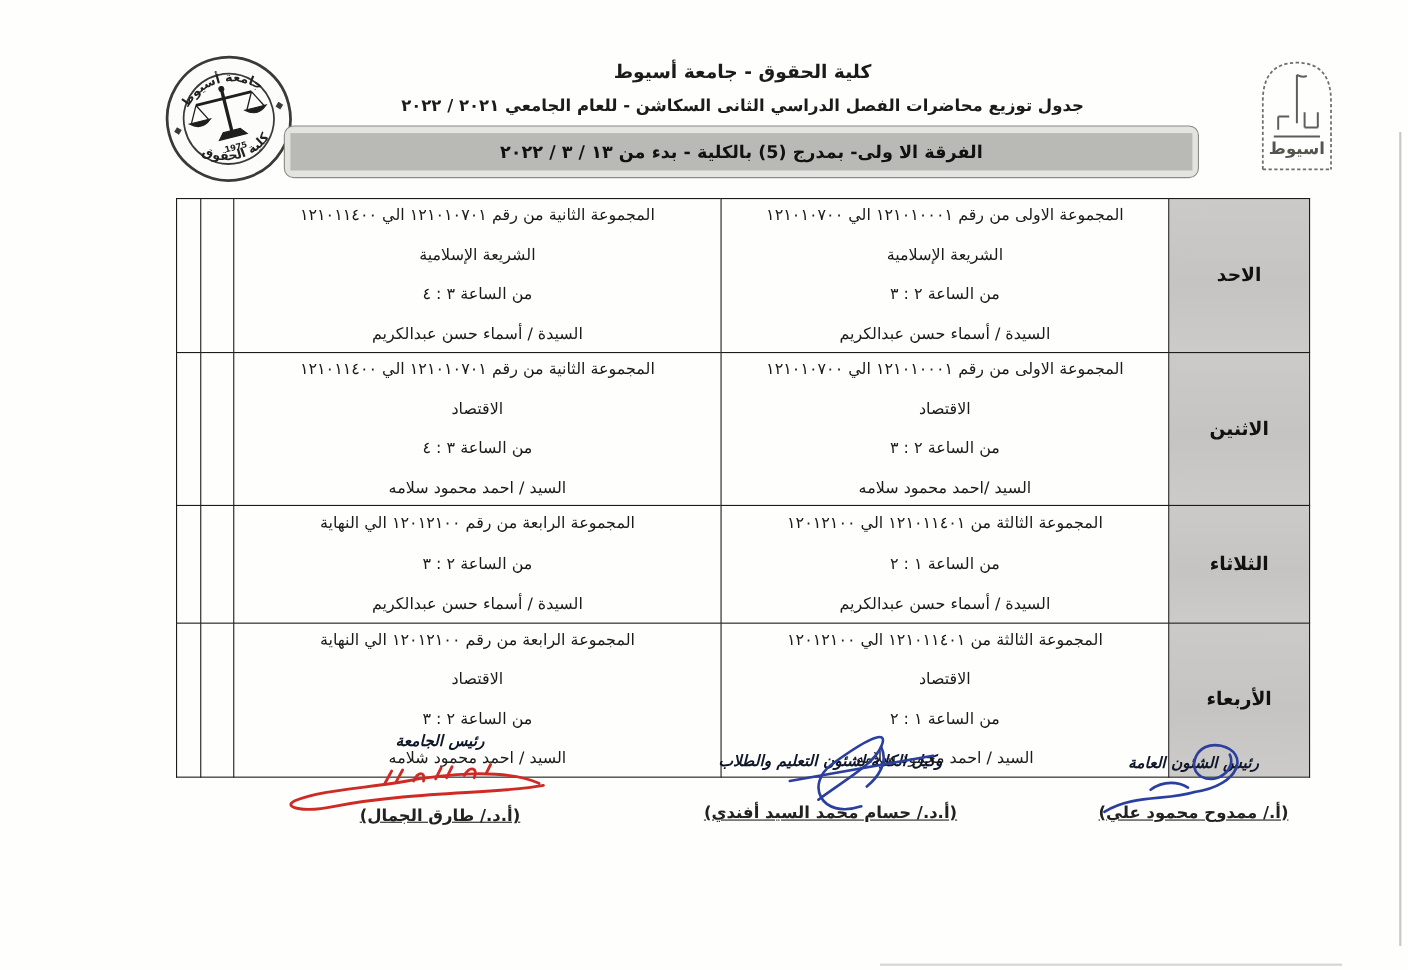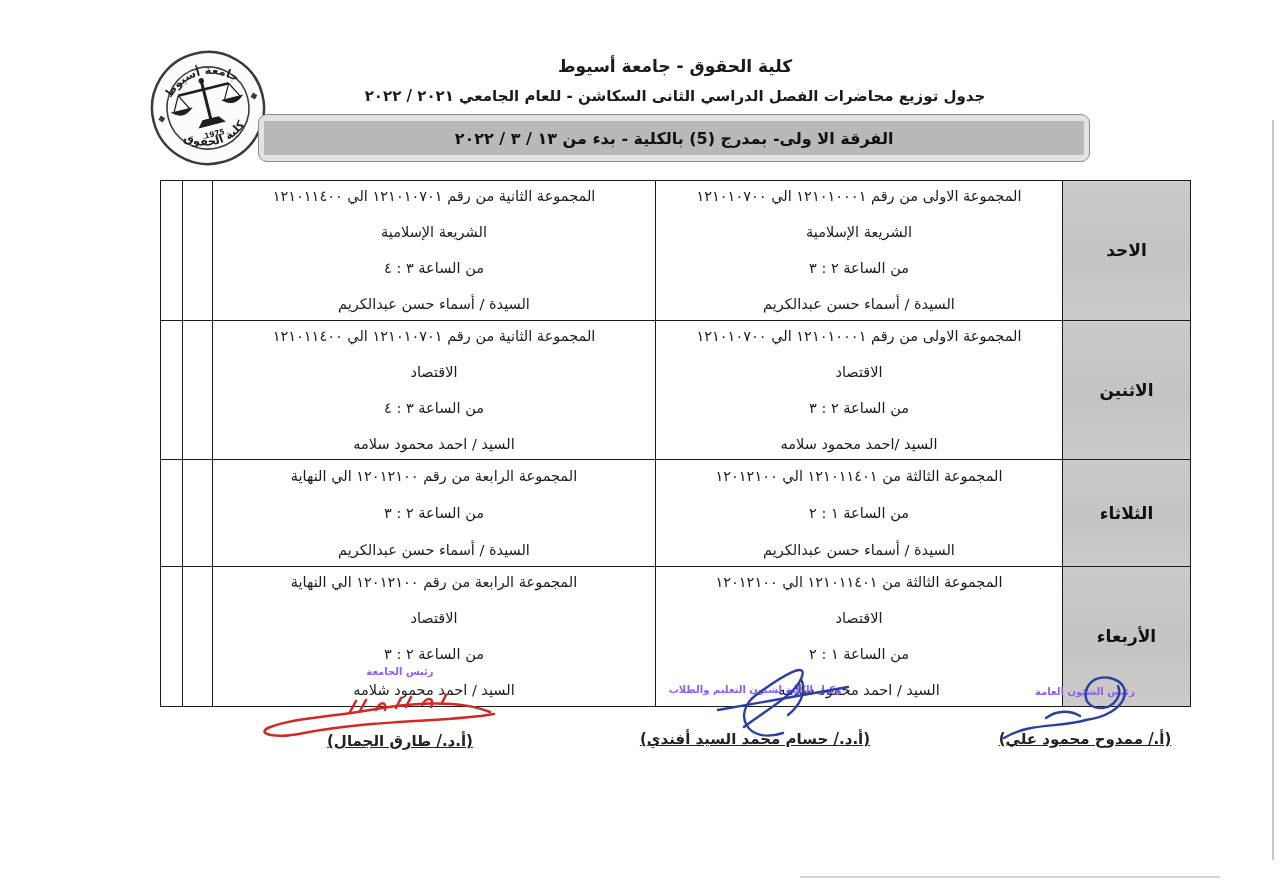--- a/index.html
+++ b/index.html
@@ -41,21 +41,21 @@
     text-align:center;font-weight:bold;font-size:17px;color:#111;
   }
   .cell-inner{
     display:flex;flex-direction:column;justify-content:space-evenly;align-items:center;
     height:100%;padding:6px 8px;box-sizing:border-box;text-align:center;gap:18px;
   }
   .line{font-size:14.5px;line-height:1.25;white-space:nowrap;}
 
   
   .sig-block{position:absolute;direction:rtl;text-align:center;}
-  .sig-title{font-size:10px;font-weight:600;color:#8b5cf6;}
+  .sig-title{font-size:14px;font-weight:600;color:#0f172a;font-style:italic;}
   .sig-name{font-size:15px;font-weight:600;color:#222;text-decoration:underline;}
   .abs{position:absolute;}
 </style>
 </head>
 <body>
 
 <div class="page">
 
   <div class="scan-edge-right"></div>
   <div class="scan-edge-bottom"></div>
@@ -86,20 +86,35 @@
         <path d="M24,56 Q34,65 44,56 Z"></path>
         <line x1="86" y1="41" x2="78" y2="56" stroke-width="1.2"></line>
         <line x1="86" y1="41" x2="94" y2="56" stroke-width="1.2"></line>
         <path d="M76,56 Q86,65 96,56 Z"></path>
         <path d="M47,77 h26 l-5,-6 h-16 z"></path>
       </g>
       <text x="60" y="89" font-size="7.5" text-anchor="middle" fill="#222" font-weight="bold">1975</text>
     </svg>
   </div>
 
+  <div class="arch">
+    <svg viewBox="0 0 82 110" width="82" height="110">
+      <g fill="none" stroke="#6e6e6a" stroke-width="1.6" stroke-dasharray="3 2.2">
+        <path d="M10,104 L10,42 Q10,7 41,7 Q72,7 72,42 L72,104"></path>
+        <line x1="10" y1="104" x2="72" y2="104"></line>
+      </g>
+      <g stroke="#5d5d59" fill="none" stroke-width="1.8">
+        <line x1="41" y1="18" x2="41" y2="62"></line>
+        <path d="M41,18 q5,3 9,1"></path>
+        <path d="M24,56 h10 M24,56 v12 M48,52 v14 M48,66 h12 M60,52 v14"></path>
+        <path d="M20,74 h42"></path>
+      </g>
+      <text x="41" y="90" font-size="15" text-anchor="middle" fill="#55554f" font-weight="bold" direction="rtl">اسيوط</text>
+    </svg>
+  </div>
 
   <div class="hdr hdr1">كلية الحقوق - جامعة أسيوط</div>
   <div class="hdr hdr2">جدول توزيع محاضرات الفصل الدراسي الثانى السكاشن - للعام الجامعي ٢٠٢١ / ٢٠٢٢</div>
   <div class="band">
     <div class="band-inner">الفرقة الا ولى- بمدرج (5) بالكلية - بدء من ١٣ / ٣ / ٢٠٢٢</div>
   </div>
 
   <table class="sched">
     <colgroup>
       <col style="width:128px">

